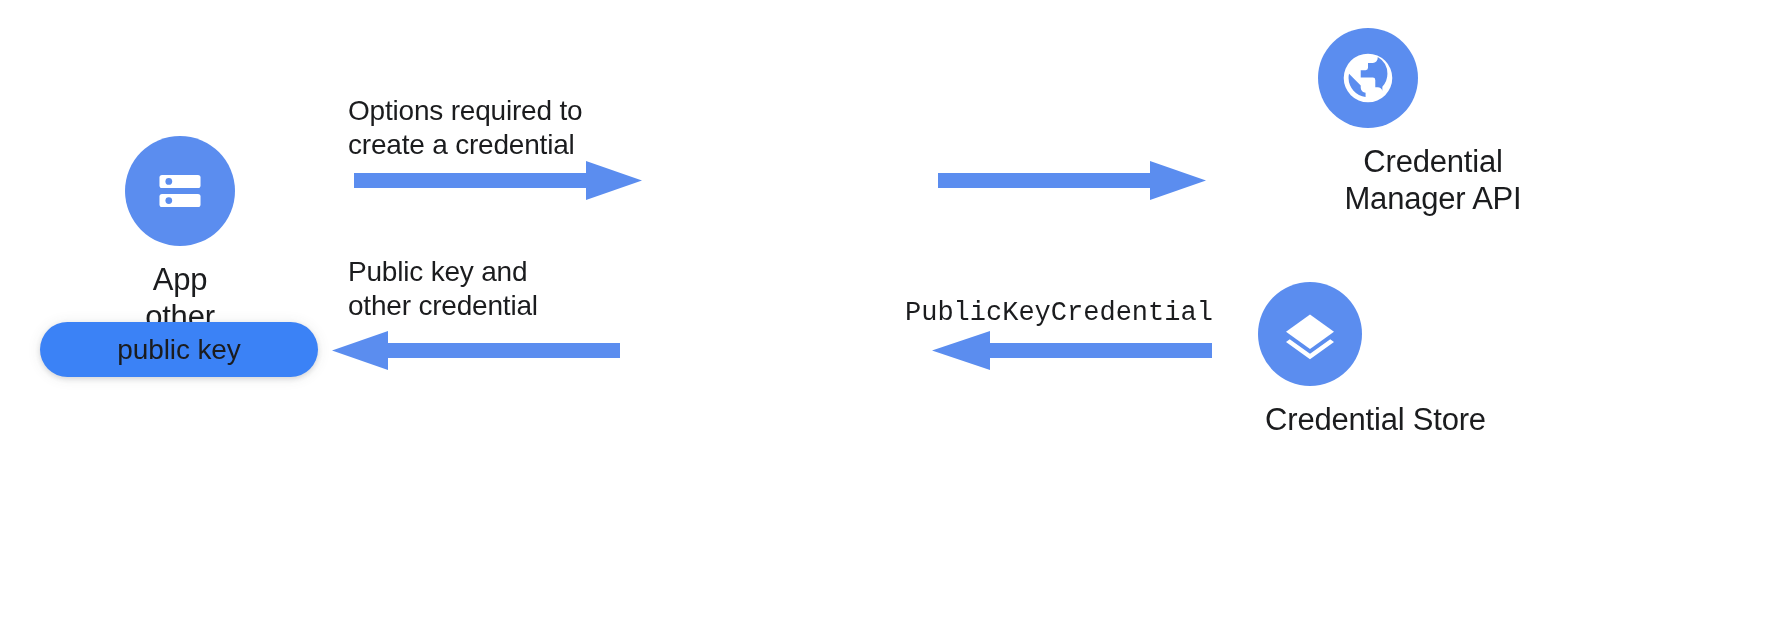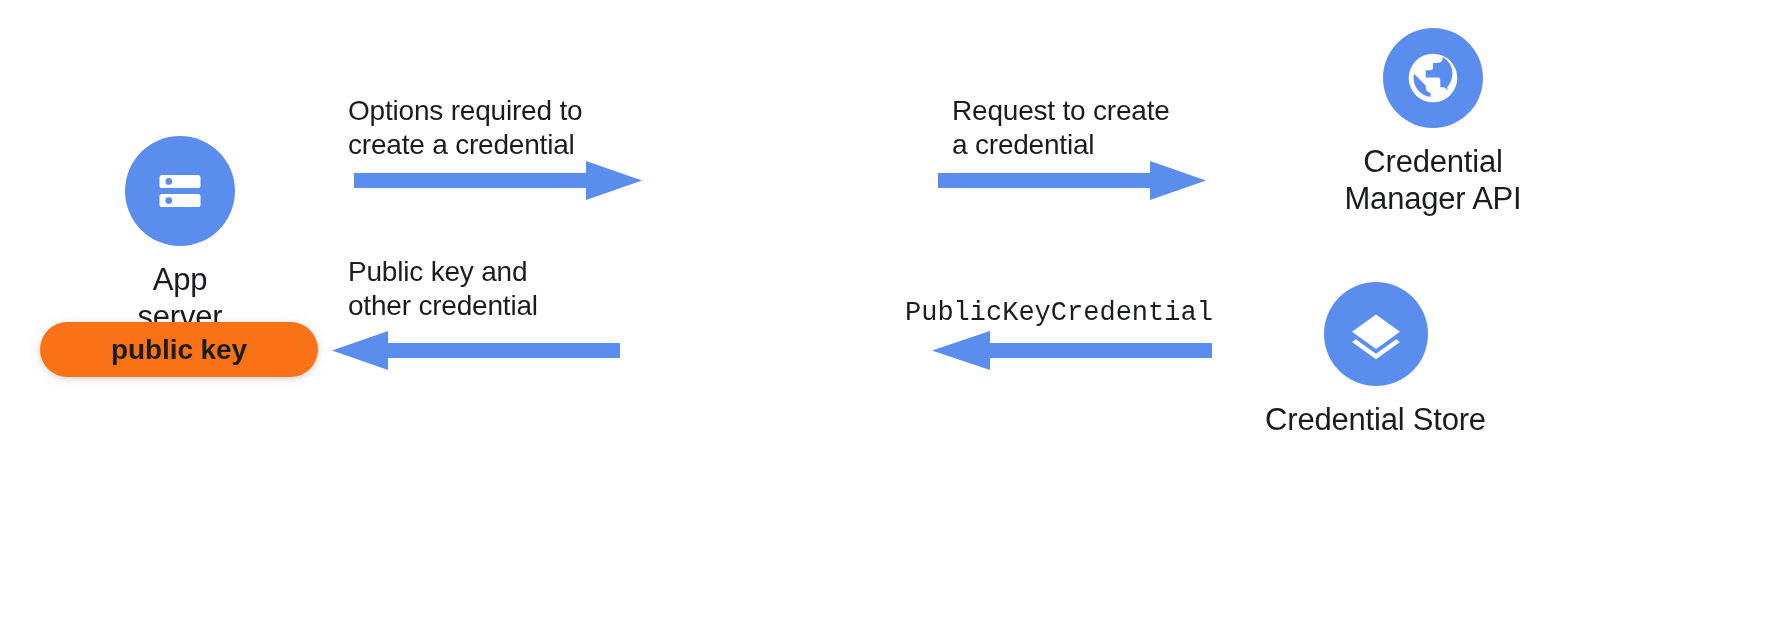--- a/index.html
+++ b/index.html
@@ -18,21 +18,20 @@
     height: 622px;
     background: #ffffff;
     overflow: hidden;
   }
 
   
   .node {
     position: absolute;
     display: flex;
     flex-direction: column;
-    align-items: center;
   }
   .circle {
     border-radius: 50%;
     background: var(--accent, #5b8def);
     display: flex;
     align-items: center;
     justify-content: center;
     flex: none;
   }
   .node-label {
@@ -44,27 +43,26 @@
     letter-spacing: -0.2px;
     white-space: pre-line;
   }
 
   
   .chip {
     position: absolute;
     display: flex;
     align-items: center;
     justify-content: center;
-    background: #f97316;
+    background: #3b82f6;
     border-radius: 100px;
     box-shadow: 0 2px 5px rgba(60,64,67,0.16), 0 1px 14px rgba(60,64,67,0.10);
     font-size: 28px;
     color: #1b1c1e;
     letter-spacing: -0.1px;
-    font-weight: bold;
   }
 
   
   .arrow {
     position: absolute;
   }
   .arrow svg { display: block; }
 
   .arrow-label {
     position: absolute;
@@ -88,21 +86,21 @@
 
   <div class="node" style="left:125px; top:136px; width:110px;">
     <div class="circle" style="width: 110px; height: 110px; background: rgb(91, 141, 239);">
       <svg width="56" height="56" viewBox="0 0 24 24" aria-hidden="true">
         <rect x="3.2" y="5.1" width="17.6" height="5.6" rx="1.1" fill="#ffffff"></rect>
         <circle cx="7.2" cy="7.9" r="1.45" fill="#5b8def"></circle>
         <rect x="3.2" y="13.3" width="17.6" height="5.6" rx="1.1" fill="#ffffff"></rect>
         <circle cx="7.2" cy="16.1" r="1.45" fill="#5b8def"></circle>
       </svg>
     </div>
-    <div class="node-label">App server</div>
+    <div class="node-label">App other</div>
   </div>
 
   <div class="chip" style="left:40px; top:322px; width:278px; height:55px;">
     <span>public key</span>
   </div>
 
   <div class="arrow-label" style="left:348px; top:94px; width:300px;">Options required to
 create a credential</div>
 
   <div class="arrow" style="left:354px; top:160px;">
@@ -116,22 +114,20 @@
 other credential</div>
 
   <div class="arrow" style="left:332px; top:330px;">
     <svg width="288" height="42" viewBox="0 0 288 42" aria-hidden="true">
       <rect x="46" y="13" width="242" height="15" fill="#5b8def"></rect>
       <polygon points="56,1 0,20.5 56,40" fill="#5b8def"></polygon>
     </svg>
   </div>
 
 
-  <div class="arrow-label" style="left:952px; top:94px; width:300px;">Request to create
-a credential</div>
 
   <div class="arrow" style="left:938px; top:160px;">
     <svg width="268" height="42" viewBox="0 0 268 42" aria-hidden="true">
       <rect x="0" y="13" width="222" height="15" fill="#5b8def"></rect>
       <polygon points="212,1 268,20.5 212,40" fill="#5b8def"></polygon>
     </svg>
   </div>
 
   <div class="arrow-label mono" style="left:905px; top:297px; width:340px;">PublicKeyCredential</div>
 

